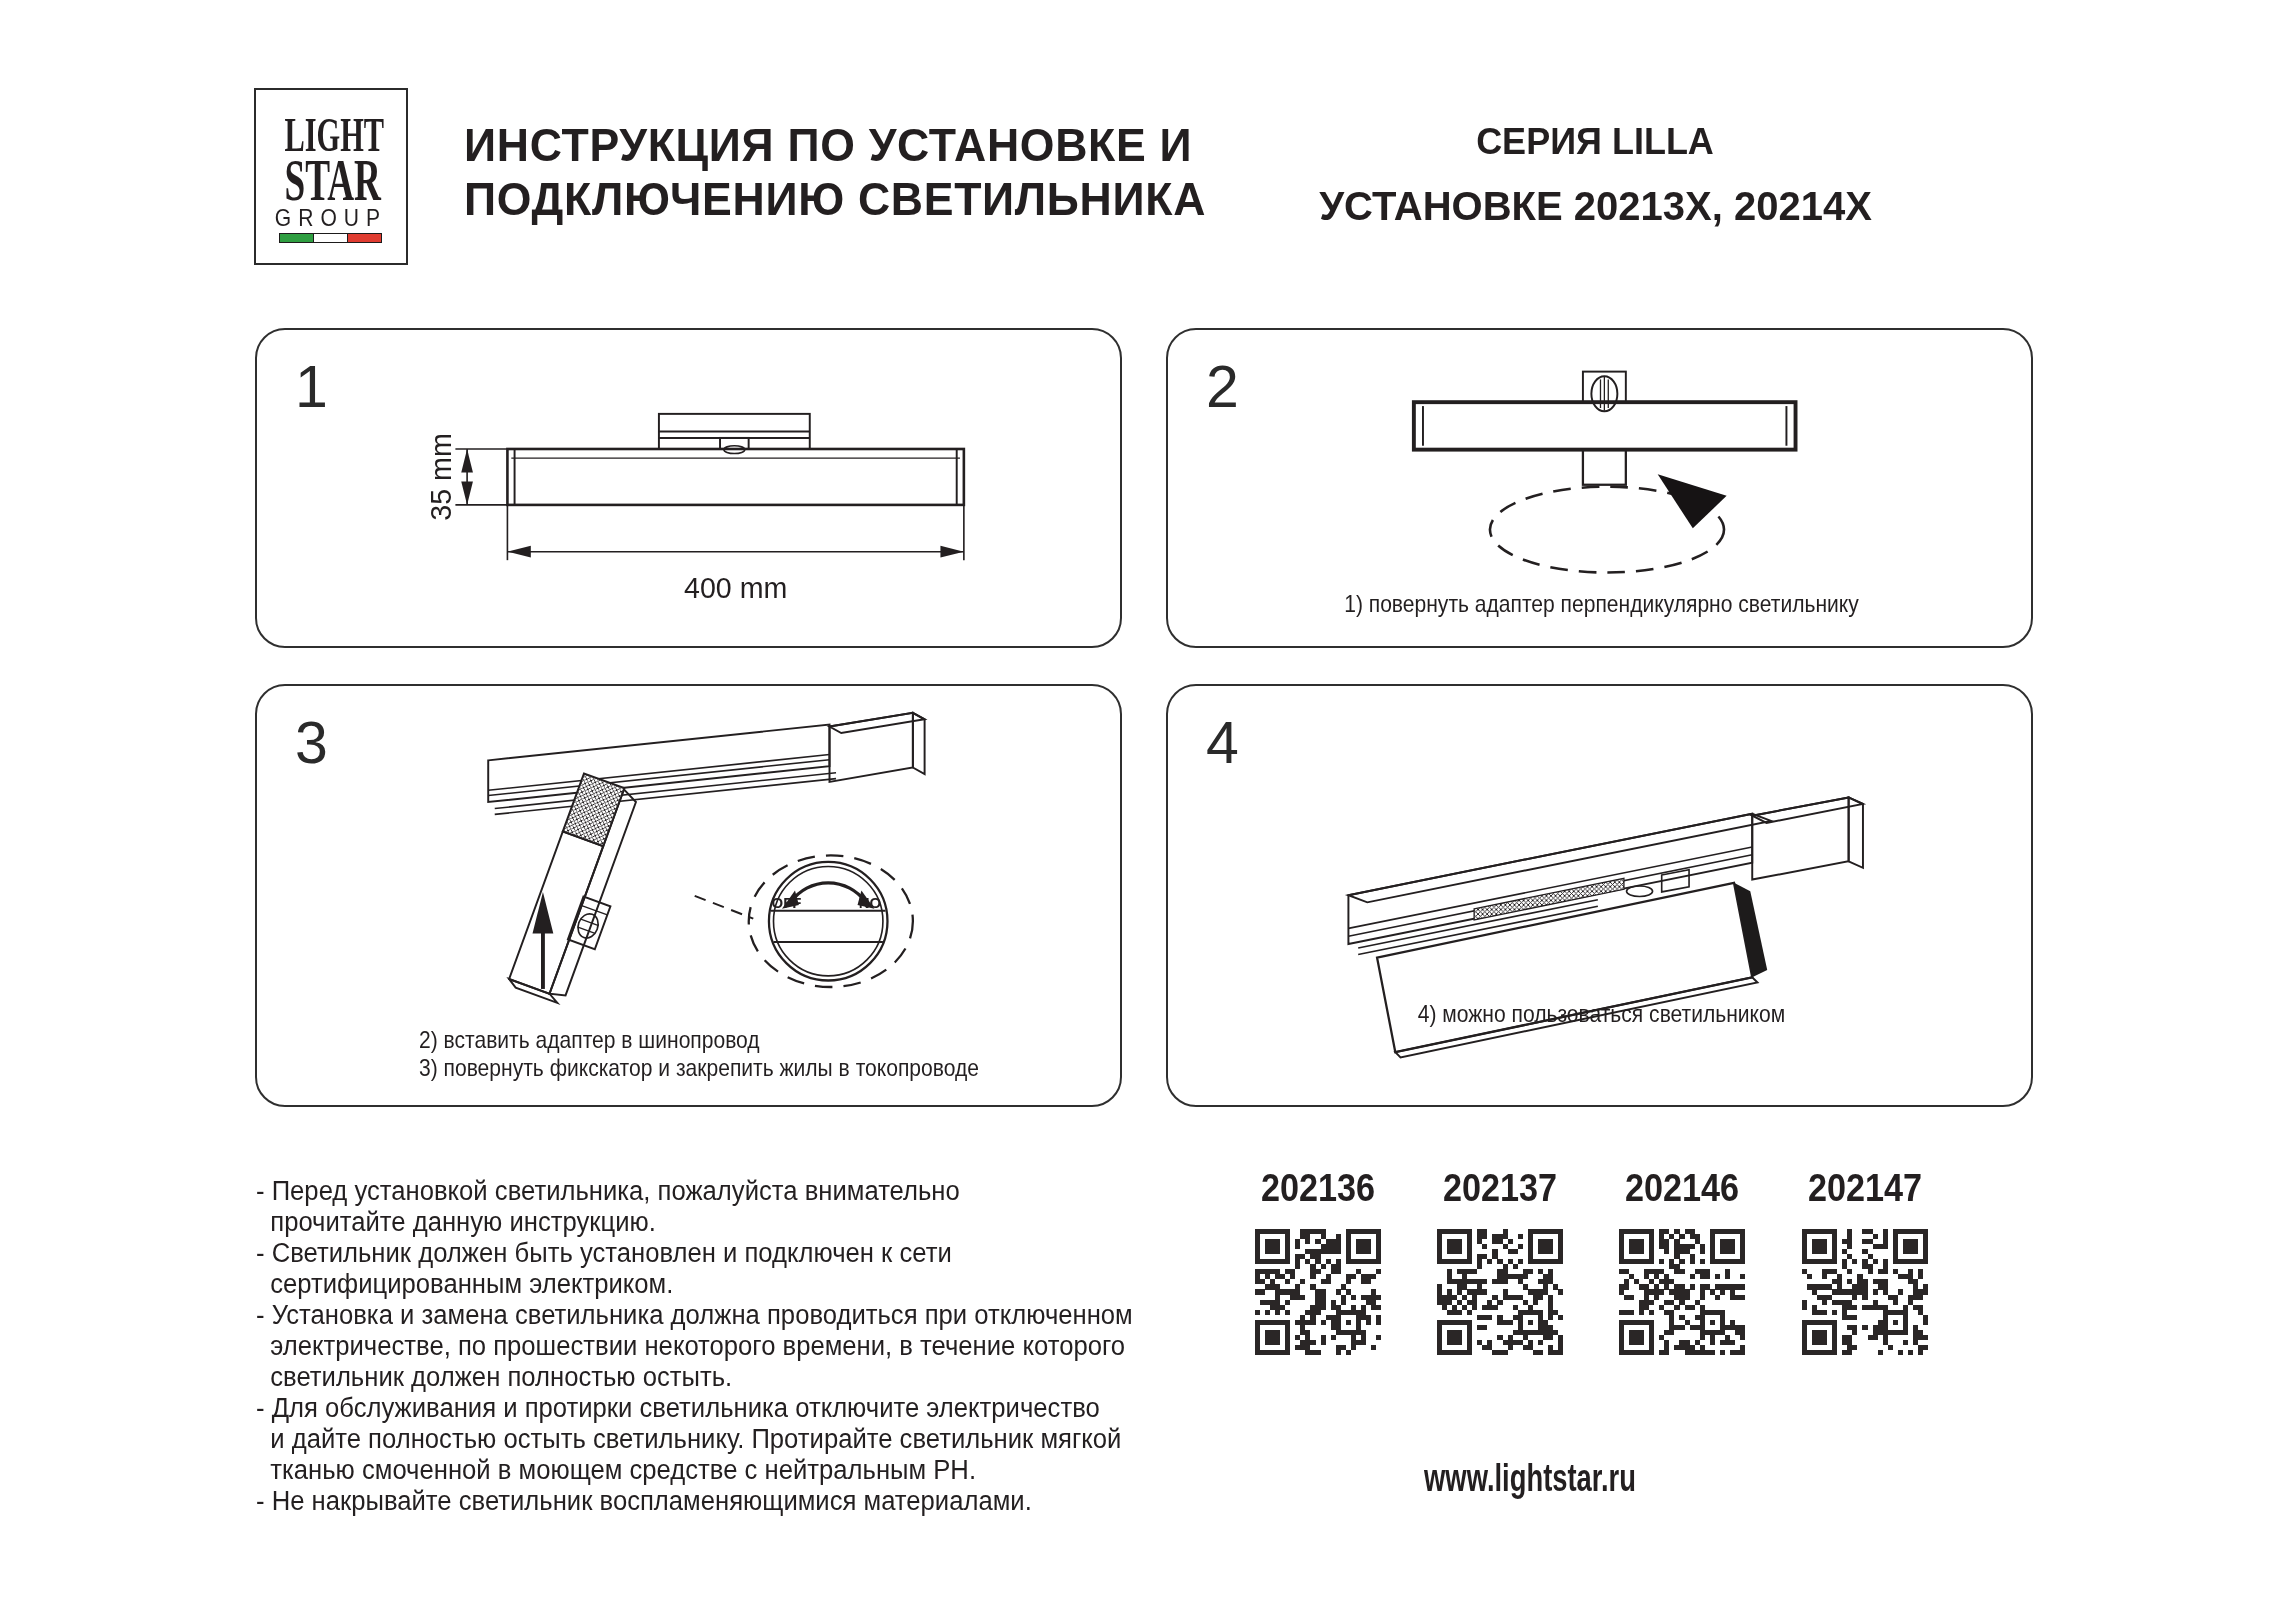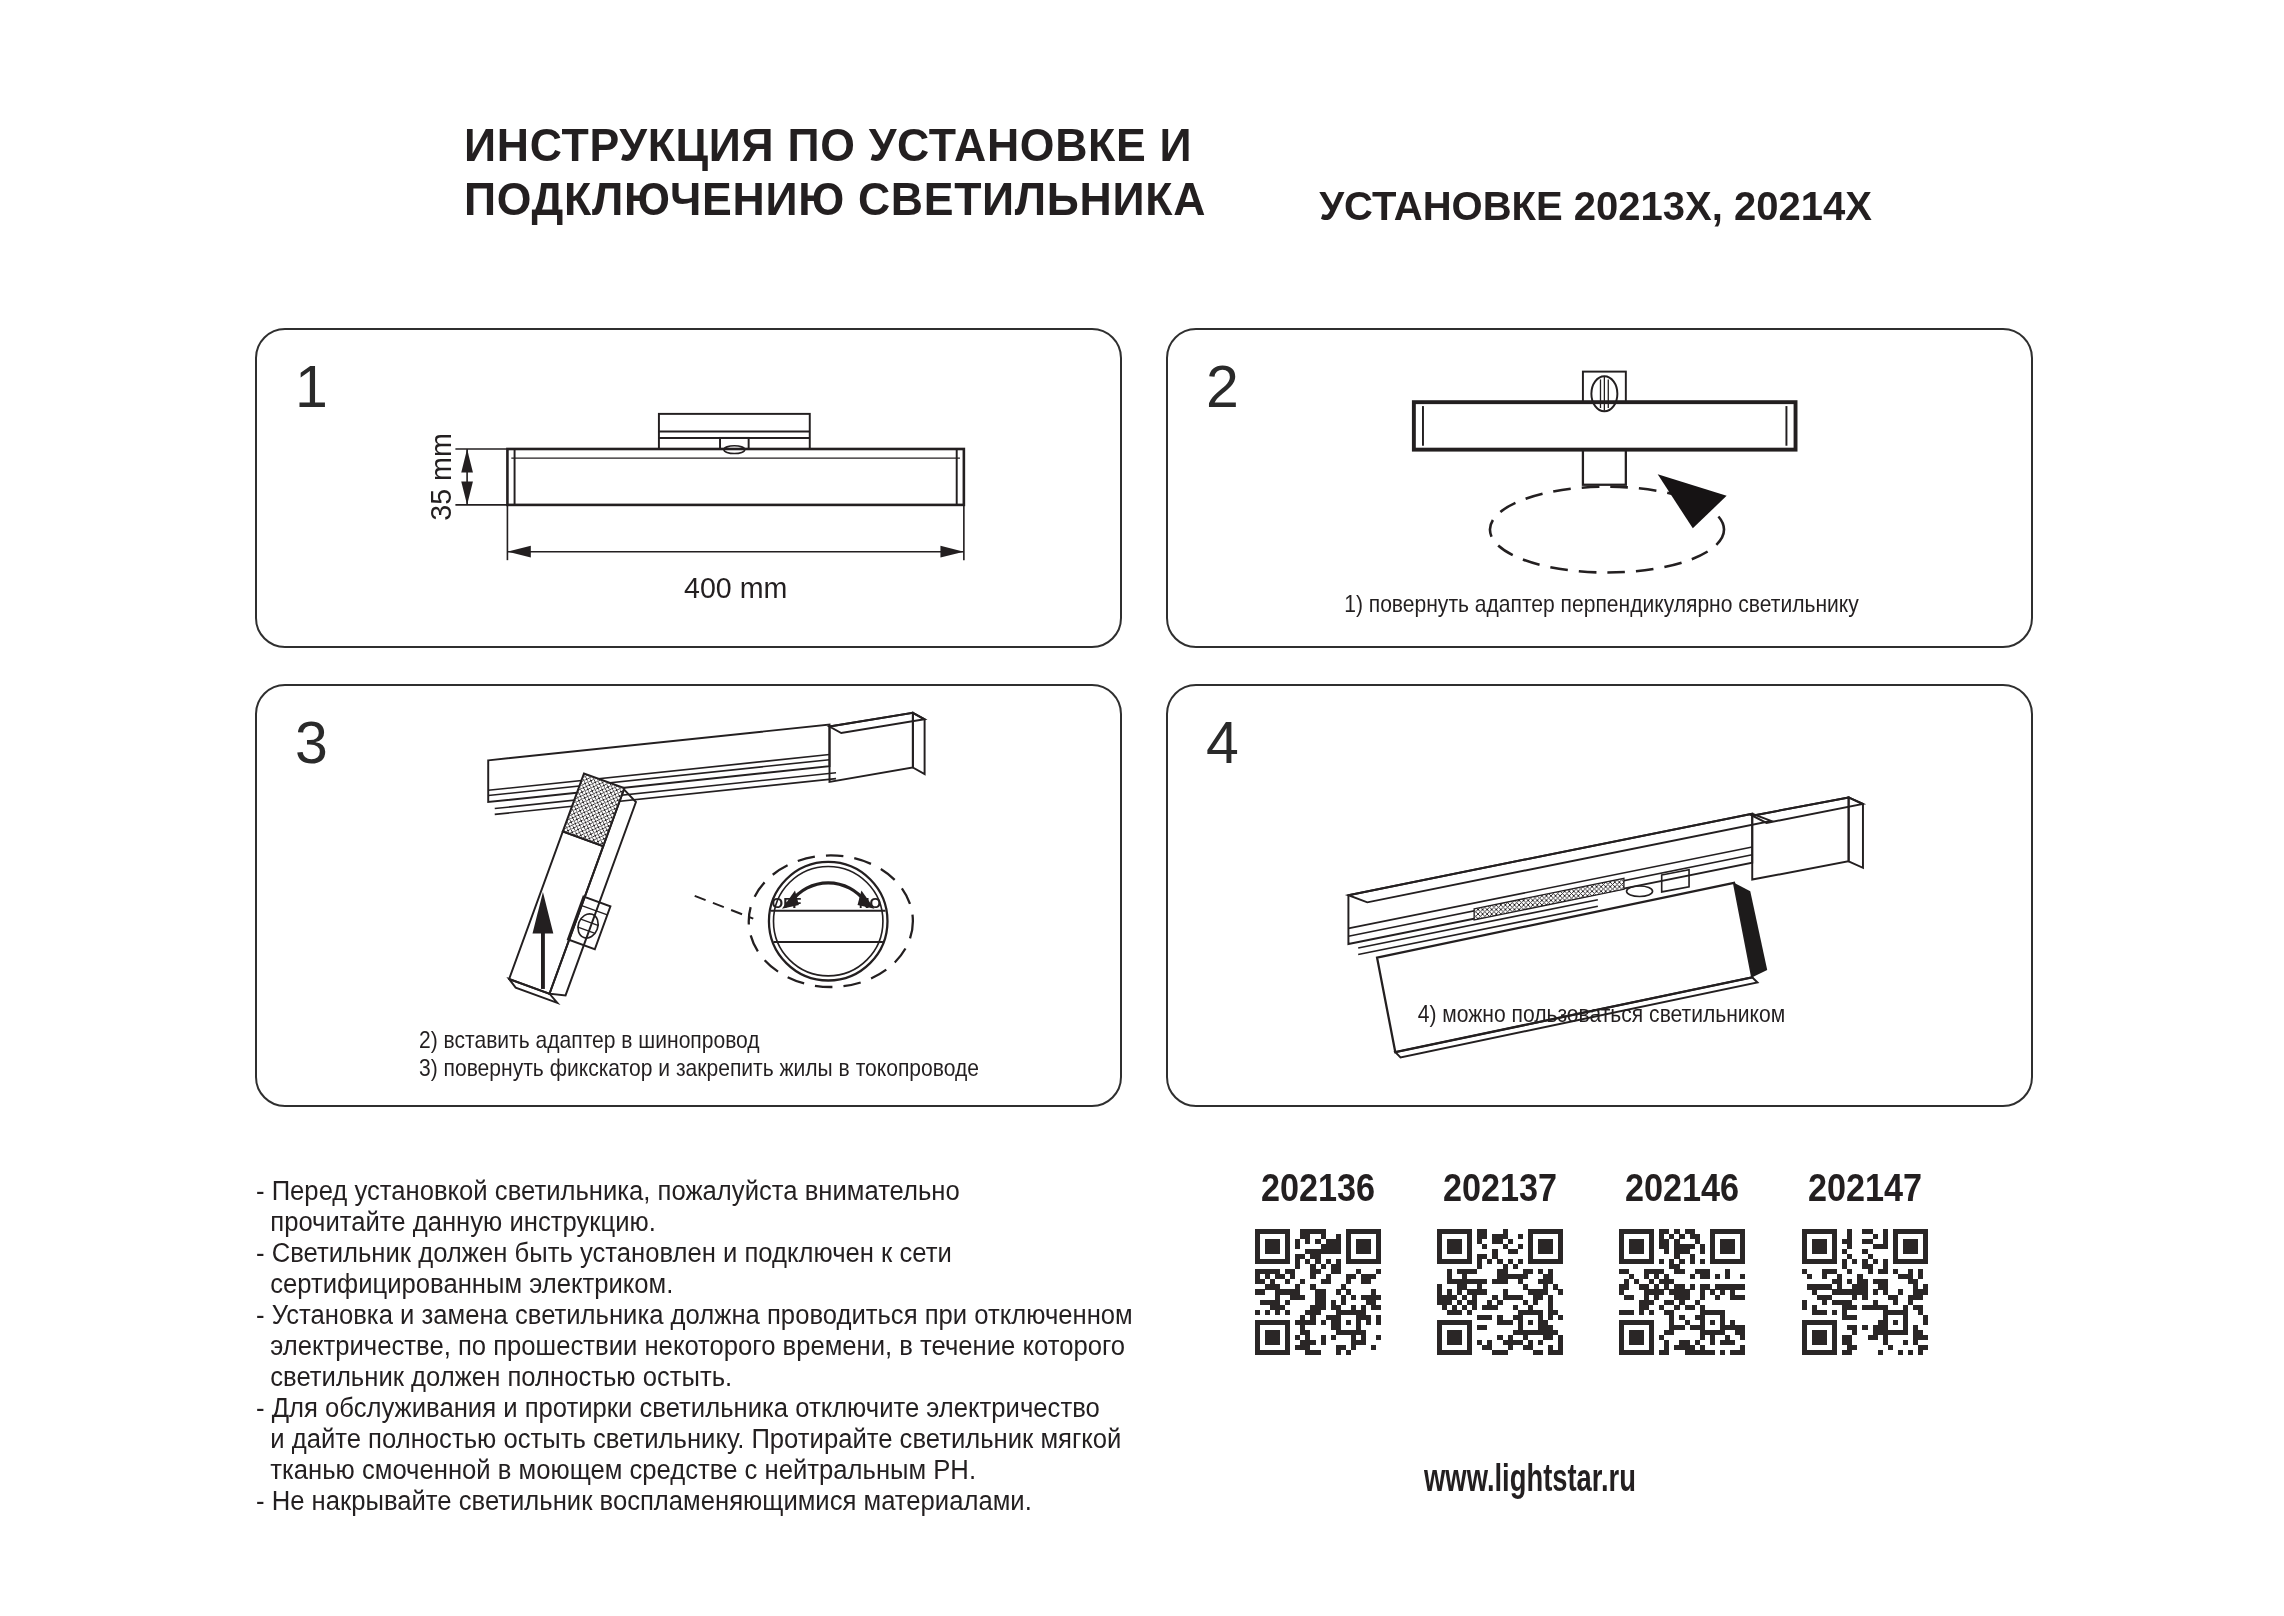--- a/index.html
+++ b/index.html
@@ -63,23 +63,34 @@
   <defs>
     <pattern id="xh" width="7" height="7" patternUnits="userSpaceOnUse">
       <rect width="7" height="7" fill="#ffffff"></rect>
       <path d="M0 0L7 7M7 0L0 7" stroke="#231f20" stroke-width="1.4"></path>
     </pattern>
   </defs>
 </svg>
 
 <div class="page">
 
+  <div class="abs logo-box">
+    <div class="abs logo-word logo-light">LIGHT</div>
+    <div class="abs logo-word logo-star">STAR</div>
+    <div class="abs logo-word logo-group">GROUP</div>
+    <div class="abs flag">
+      <div style="background:#2f9e41"></div>
+      <div class="mid" style="background:#ffffff"></div>
+      <div style="background:#e03c31"></div>
+    </div>
+  </div>
 
   <div class="abs title-line t1">ИНСТРУКЦИЯ ПО УСТАНОВКЕ И</div>
   <div class="abs title-line t2">ПОДКЛЮЧЕНИЮ СВЕТИЛЬНИКА</div>
+  <div class="abs series">СЕРИЯ LILLA</div>
   <div class="abs articles">УСТАНОВКЕ 20213X, 20214X</div>
 
   <section class="abs panel p1">
     <div class="abs pnum">1</div>
     <svg class="art" width="863" height="316" viewBox="0 0 1325 486">
 
       <rect class="ln" x="617" y="129" width="232" height="54" fill="#fff" stroke-width="3"></rect>
       <line class="ln" x1="617" y1="156" x2="849" y2="156" stroke-width="3"></line>
       <line class="ln" x1="617" y1="166" x2="849" y2="166" stroke-width="3"></line>
       <rect class="ln" x="711" y="166" width="44" height="17" fill="#fff" stroke-width="3"></rect>

